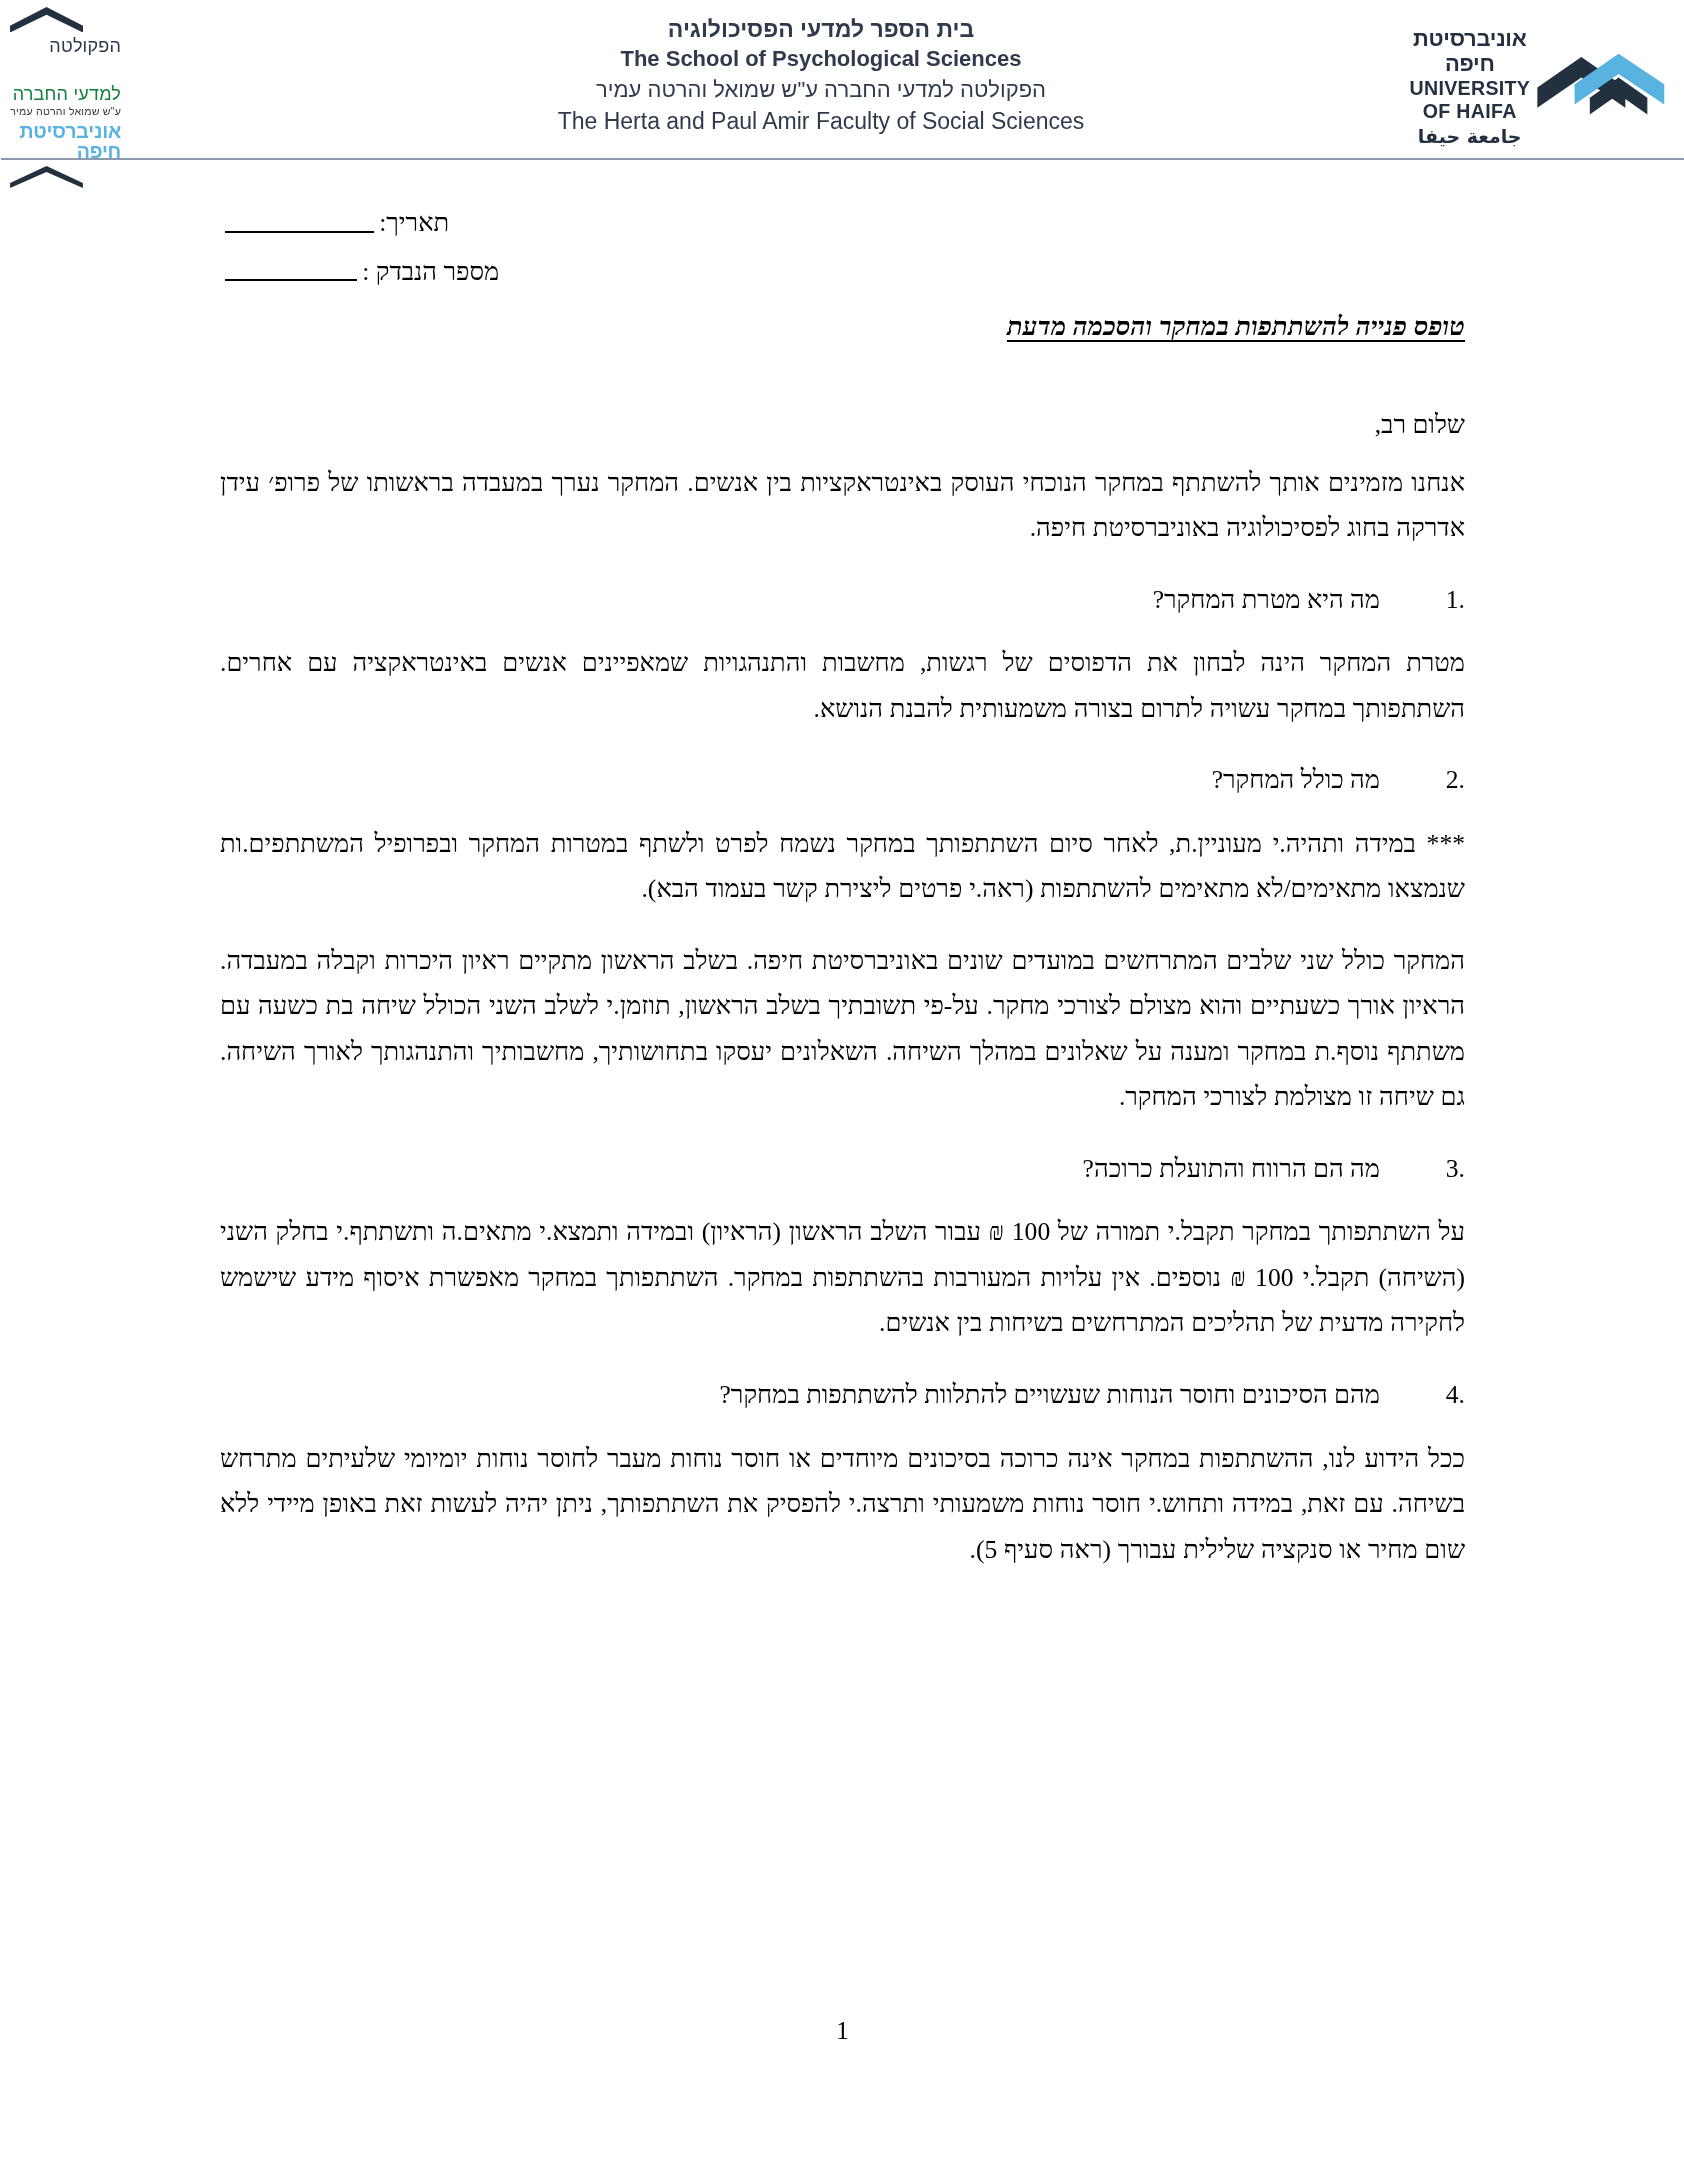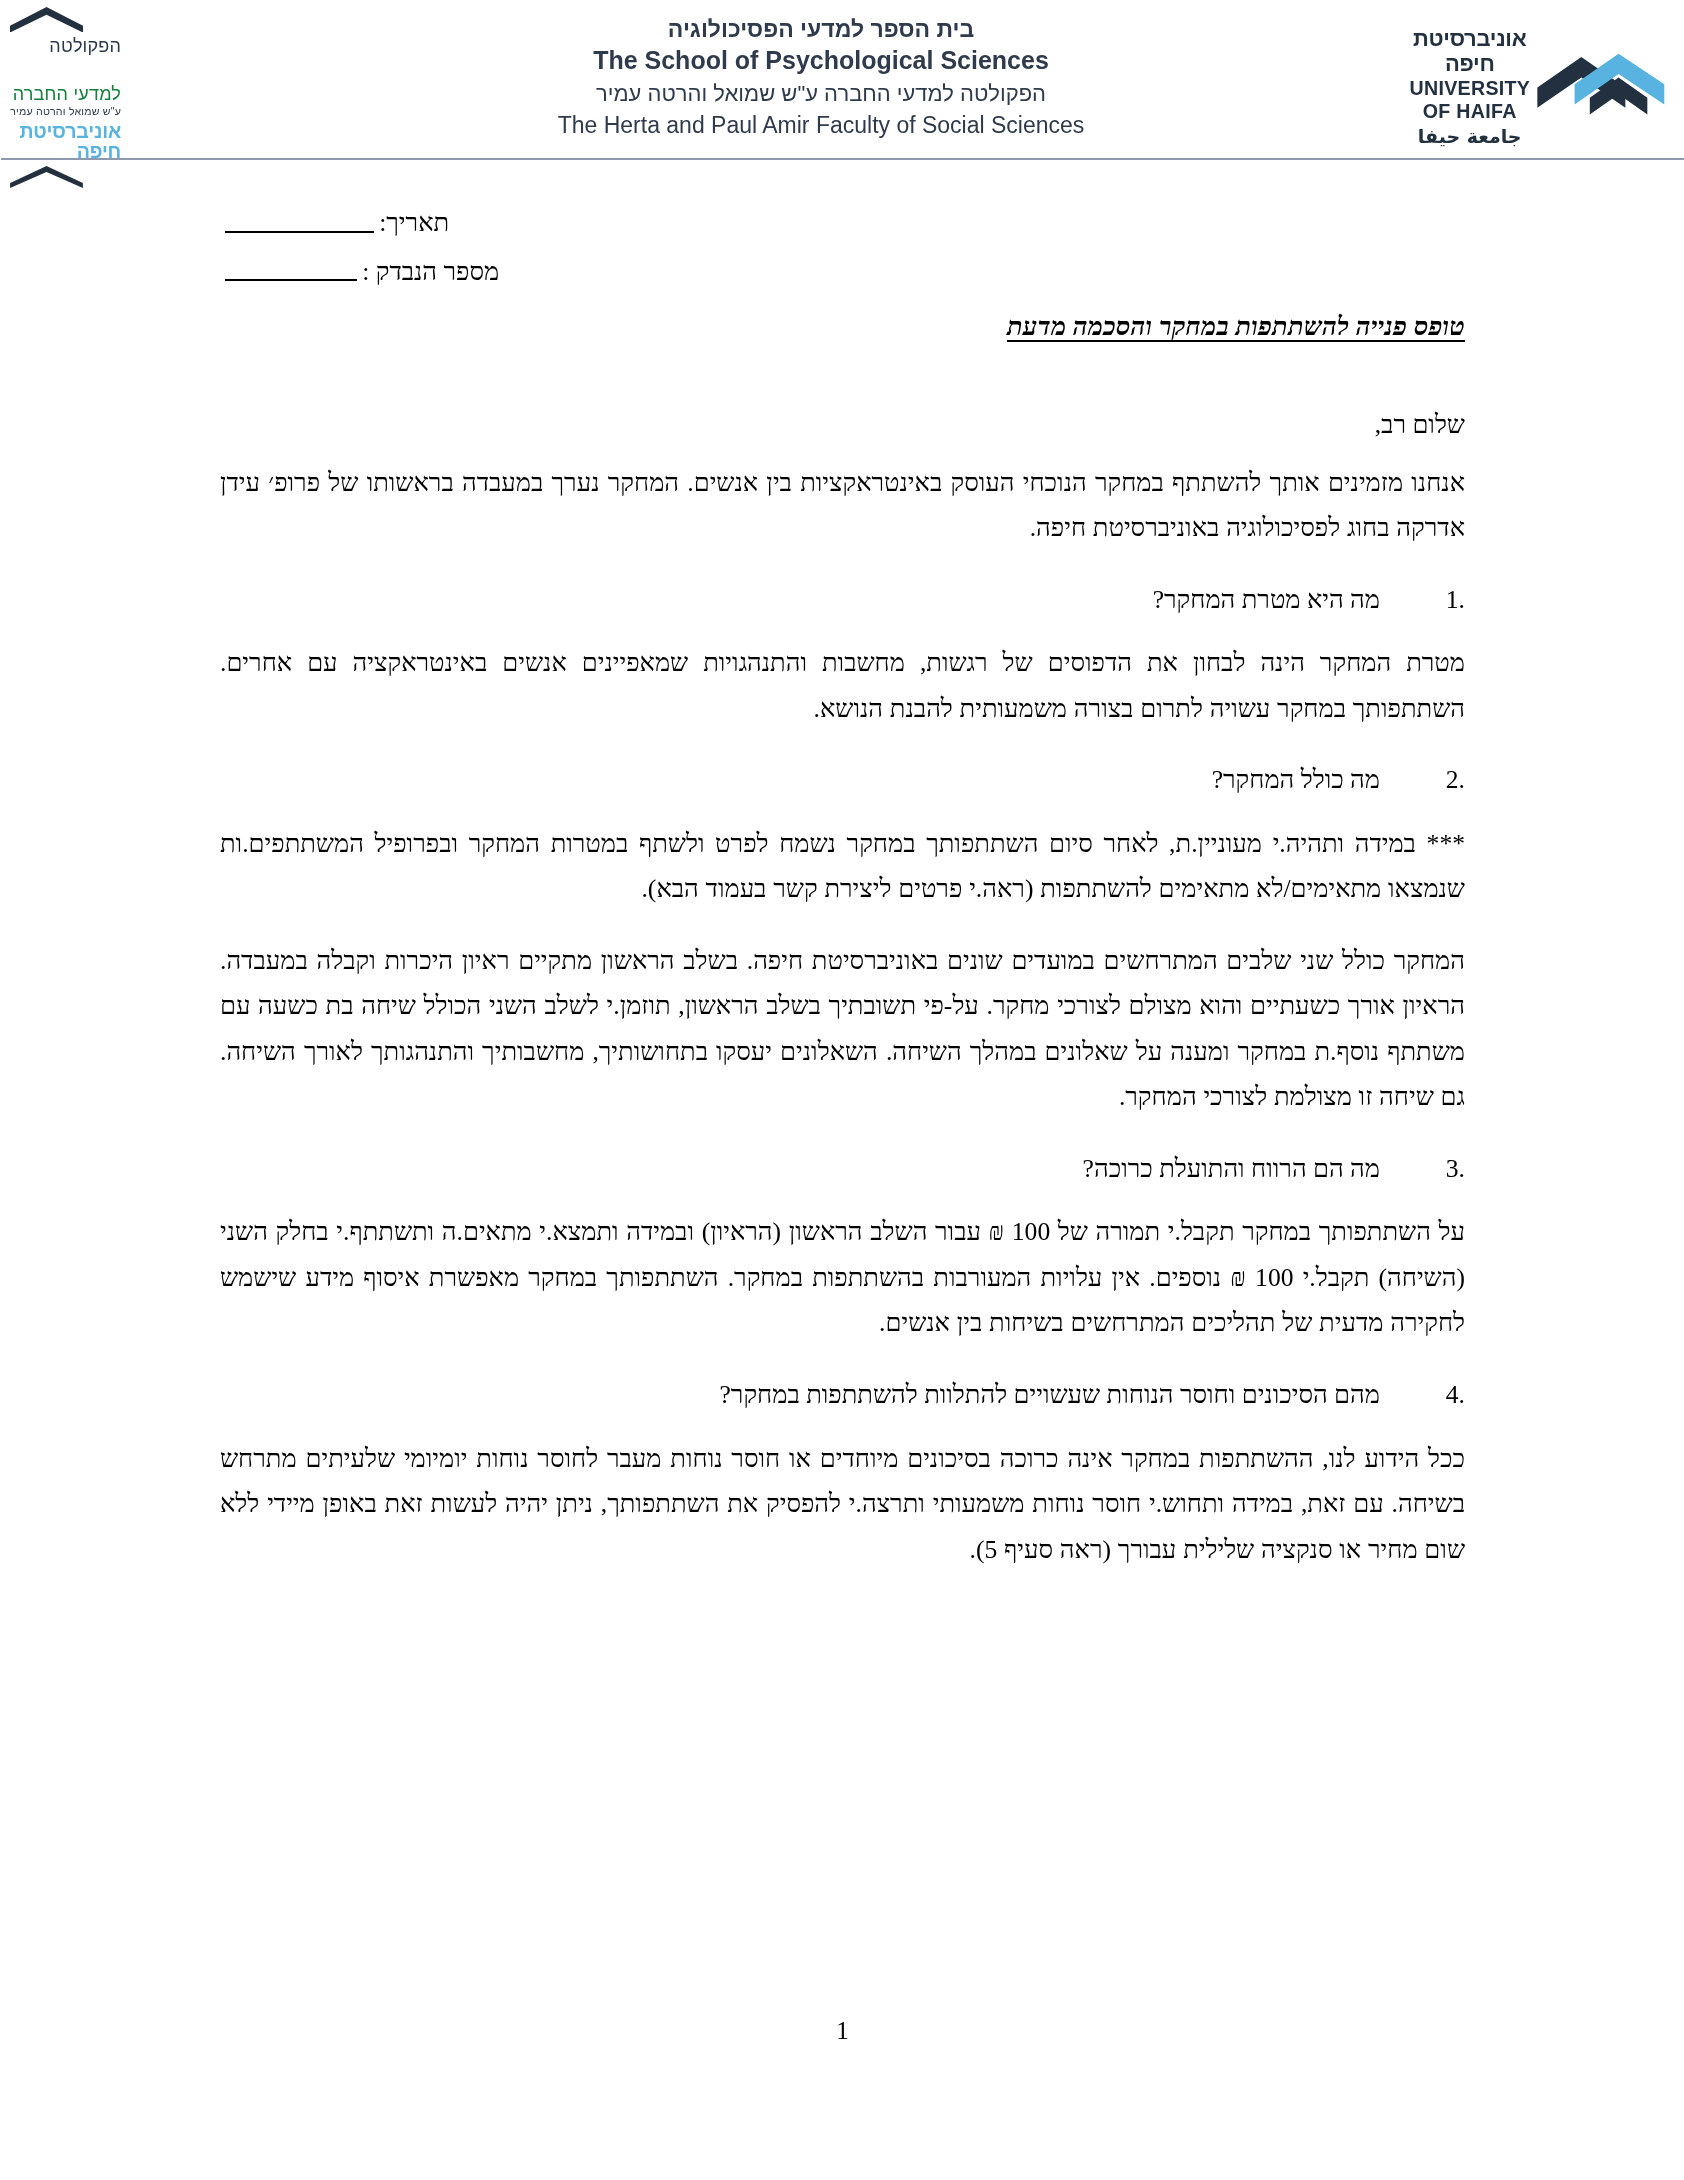--- a/index.html
+++ b/index.html
@@ -93,21 +93,21 @@
     padding-top: 8.5px;
     color: #2f3b4c;
     font-family: "Liberation Sans", "DejaVu Sans", sans-serif;
   }
   .hc-he-1 {
     font-size: 23px;
     font-weight: bold;
     line-height: 1.34;
   }
   .hc-en-1 {
-    font-size: 25px;
+    font-size: 22px;
     font-weight: bold;
     line-height: 1.34;
     direction: ltr;
   }
   .hc-he-2 {
     font-size: 22px;
     line-height: 1.42;
   }
   .hc-en-2 {
     font-size: 23px;

